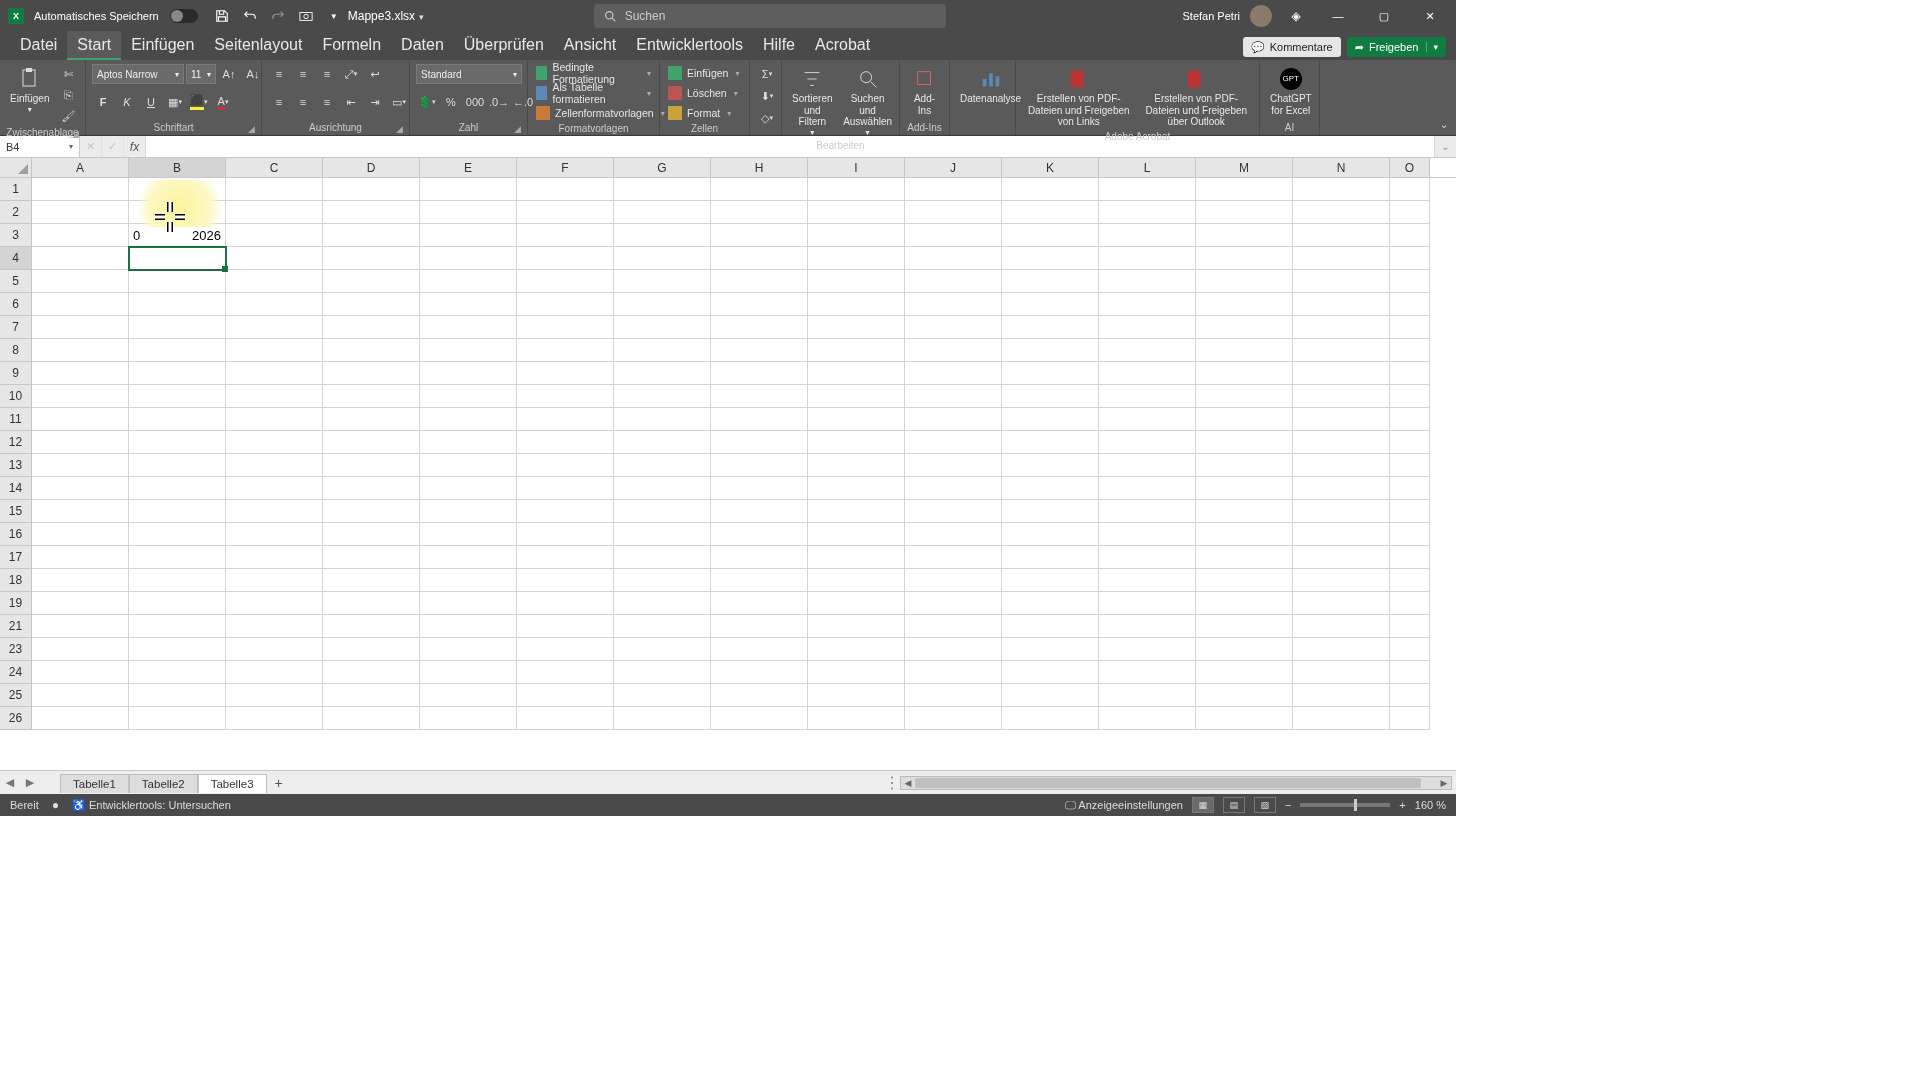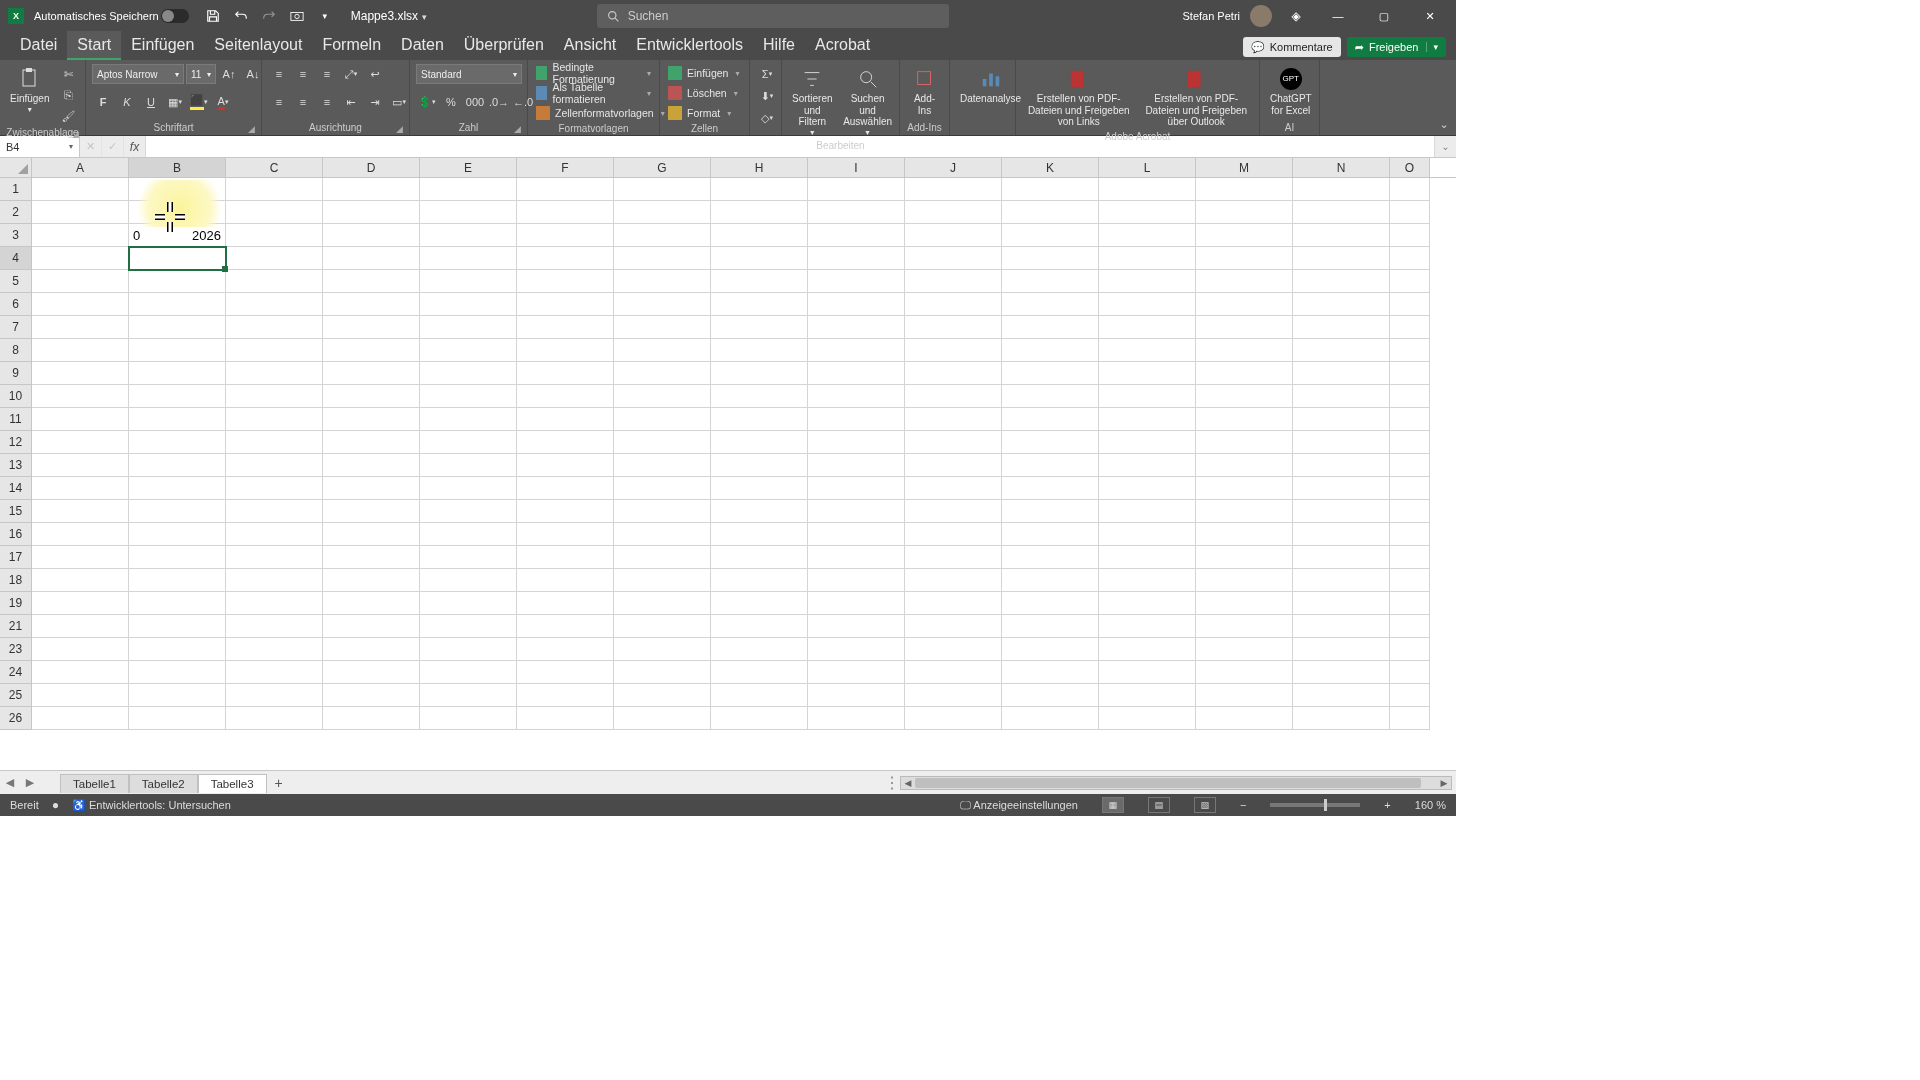--- a/index.html
+++ b/index.html
@@ -1,25 +1,25 @@
 <!DOCTYPE html>
 <html><head>
 <meta charset="utf-8">
 <style>
 * { margin:0; padding:0; box-sizing:border-box; font-family:"Segoe UI",Arial,sans-serif; user-select:none; }
 body { background:#fff; overflow:hidden; width:1456px; height:816px; }
 
 
 .titlebar { height:32px; background:#4a4a4a; display:flex; align-items:center; color:#fff; padding:0 8px; }
 .titlebar .xl-icon { width:16px; height:16px; background:#107c41; margin-right:10px; display:flex; align-items:center; justify-content:center; font-size:9px; font-weight:bold; color:#fff; }
-.titlebar .label { font-size:11px; margin-right:0; }
+.titlebar .label { font-size:11px; margin-right:9px; }
 .autosave-toggle { width:28px; height:14px; background:#2b2b2b; border-radius:7px; position:relative; margin:0 10px 0 2px; }
 .autosave-toggle::after { content:""; position:absolute; width:12px; height:12px; background:#888; border-radius:50%; top:1px; left:1px; }
 .titlebar .qat-btn { width:24px; height:24px; display:flex; align-items:center; justify-content:center; color:#fff; font-size:12px; margin:0 2px; }
-.titlebar .filename { font-size:12px; margin-left:12px; }
+.titlebar .filename { font-size:12px; }
 .titlebar .filename .chev { font-size:9px; margin-left:4px; opacity:.8; }
 .titlebar .spacer-left { width:170px; }
 .searchbox { flex:0 0 352px; height:24px; background:#5e5e5e; border-radius:3px; display:flex; align-items:center; padding:0 10px; color:#ccc; font-size:12px; }
 .searchbox svg { margin-right:8px; }
 .titlebar .right { margin-left:auto; display:flex; align-items:center; gap:10px; }
 .titlebar .user { font-size:11px; }
 .titlebar .avatar { width:22px; height:22px; border-radius:50%; background:#8a7a6a; }
 .titlebar .winbtn { width:36px; height:24px; display:flex; align-items:center; justify-content:center; font-size:11px; }
 
 
@@ -85,21 +85,21 @@
 .sheet-tab.active { background:#fff; font-weight:500; }
 .sheet-add { width:24px; text-align:center; color:#555; font-size:14px; }
 .sheetbar .split { margin-left:auto; width:12px; color:#888; text-align:center; }
 .hscroll { flex:0 0 552px; height:14px; background:#ddd; border:1px solid #bbb; position:relative; margin:0 4px; }
 .hscroll .thumb { position:absolute; left:14px; top:1px; height:10px; width:506px; background:#bfbfbf; border-radius:2px; }
 .hscroll .arr { position:absolute; top:0; width:14px; height:12px; color:#666; font-size:9px; display:flex; align-items:center; justify-content:center; }
 .hscroll .arr.l { left:0; } .hscroll .arr.r { right:0; }
 
 
 .status { height:22px; background:#4a4a4a; color:#ddd; font-size:11px; display:flex; align-items:center; padding:0 10px; gap:14px; }
-.status .right { margin-left:auto; display:flex; align-items:center; gap:24px; }
+.status .right { margin-left:auto; display:flex; align-items:center; gap:9px; }
 .viewbtn { width:22px; height:16px; border:1px solid #777; display:flex; align-items:center; justify-content:center; font-size:9px; }
 .viewbtn.active { background:#6a6a6a; }
 .zoom-slider { width:90px; height:4px; background:#777; position:relative; }
 .zoom-slider::before { content:""; position:absolute; left:60%; top:-4px; width:3px; height:12px; background:#ccc; }
 svg { display:block; }
 </style>
 </head>
 <body>
 
 <div class="titlebar">

